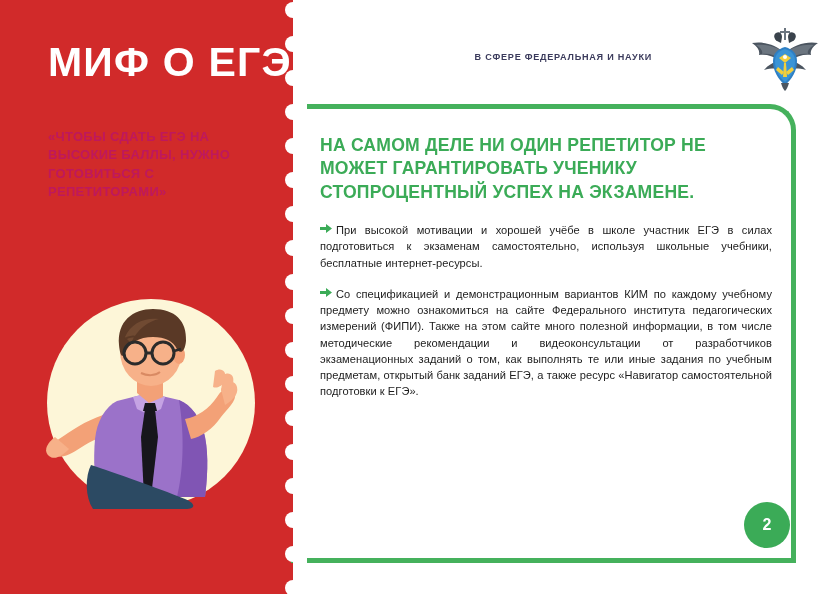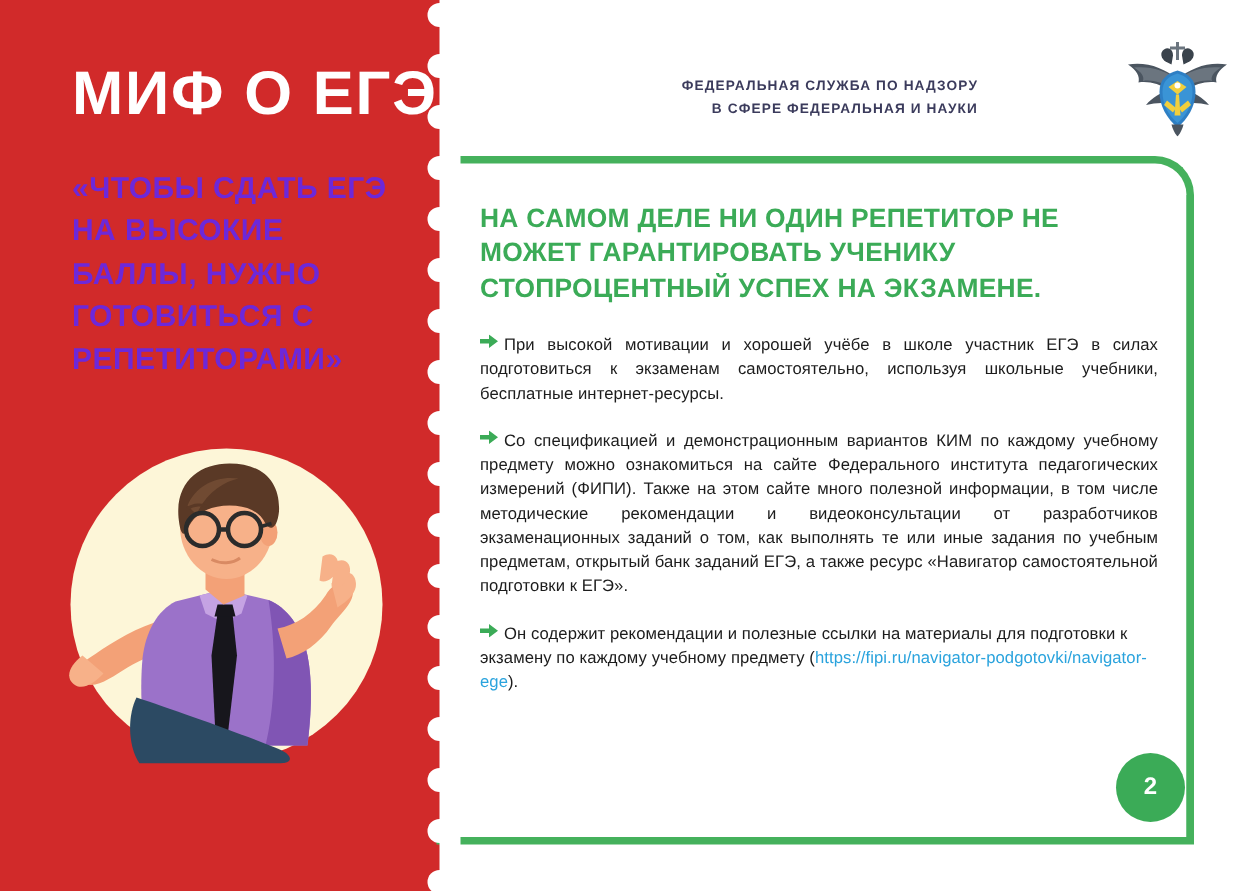--- a/index.html
+++ b/index.html
@@ -44,24 +44,24 @@
     left: 48px; top: 42px;
     color: #ffffff;
     font-size: 41px;
     font-weight: bold;
     letter-spacing: 1.2px;
     line-height: 1;
     white-space: nowrap;
   }
   .myth-quote {
     position: absolute;
-    left: 48px; top: 112px;
+    left: 48px; top: 128px;
     width: 225px;
-    color: #6d28d9;
-    font-size: 20px;
+    color: #be185d;
+    font-size: 13px;
     font-weight: bold;
     line-height: 1.42;
     letter-spacing: 0.3px;
   }
 
   
   .illus {
     position: absolute;
     left: 45px; top: 297px;
     width: 212px; height: 212px;
@@ -235,21 +235,20 @@
         <circle cx="21" cy="452" r="8"></circle>
         <circle cx="21" cy="486" r="8"></circle>
         <circle cx="21" cy="520" r="8"></circle>
         <circle cx="21" cy="554" r="8"></circle>
         <circle cx="21" cy="588" r="8"></circle>
       </g>
     </svg>
   </div>
 
   <div class="agency">
-    <div>ФЕДЕРАЛЬНАЯ СЛУЖБА ПО НАДЗОРУ</div>
     <div>В СФЕРЕ ФЕДЕРАЛЬНАЯ И НАУКИ</div>
   </div>
 
   <div class="emblem">
     <svg viewBox="0 0 74 64" xmlns="http://www.w3.org/2000/svg">
 
       <path d="M37 26 C28 18 16 14 4 16 C10 20 12 24 11 28 C18 27 25 29 31 33 C26 35 20 38 16 43 C24 41 31 41 37 44 Z" fill="#4b5560"></path>
       <path d="M37 26 C46 18 58 14 70 16 C64 20 62 24 63 28 C56 27 49 29 43 33 C48 35 54 38 58 43 C50 41 43 41 37 44 Z" fill="#4b5560"></path>
       <path d="M37 26 C29 20 19 17 8 18 C13 21 15 24 14 27 C20 26 27 28 33 32 Z" fill="#6b757f"></path>
       <path d="M37 26 C45 20 55 17 66 18 C61 21 59 24 60 27 C54 26 47 28 41 32 Z" fill="#6b757f"></path>
@@ -285,23 +284,18 @@
             <path d="M0 3 H6 V0 L12 4.5 L6 9 V6 H0 Z" fill="#3bab57"></path>
           </svg></span><span>При высокой мотивации и хорошей учёбе в школе участник ЕГЭ в силах подготовиться к экзаменам самостоятельно, используя школьные учебники, бесплатные интернет-ресурсы.</span>
     </div>
 
     <div class="para">
       <span class="arrow"><svg viewBox="0 0 12 9" xmlns="http://www.w3.org/2000/svg">
             <path d="M0 3 H6 V0 L12 4.5 L6 9 V6 H0 Z" fill="#3bab57"></path>
           </svg></span><span>Со спецификацией и демонстрационным вариантов КИМ по каждому учебному предмету можно ознакомиться на сайте Федерального института педагогических измерений (ФИПИ). Также на этом сайте много полезной информации, в том числе методические рекомендации и видеоконсультации от разработчиков экзаменационных заданий о том, как выполнять те или иные задания по учебным предметам, открытый банк заданий ЕГЭ, а также ресурс «Навигатор самостоятельной подготовки к ЕГЭ».</span>
     </div>
 
-    <div class="para nojustify">
-      <span class="arrow"><svg viewBox="0 0 12 9" xmlns="http://www.w3.org/2000/svg">
-            <path d="M0 3 H6 V0 L12 4.5 L6 9 V6 H0 Z" fill="#3bab57"></path>
-          </svg></span><span>Он содержит рекомендации и полезные ссылки на материалы для подготовки к экзамену по каждому учебному предмету (</span><a class="link" href="#">https://fipi.ru/navigator-podgotovki/navigator-ege</a><span>).</span>
-    </div>
 
   </div>
 
   <div class="page-badge">2</div>
 
 </div>
 
 </body></html>

